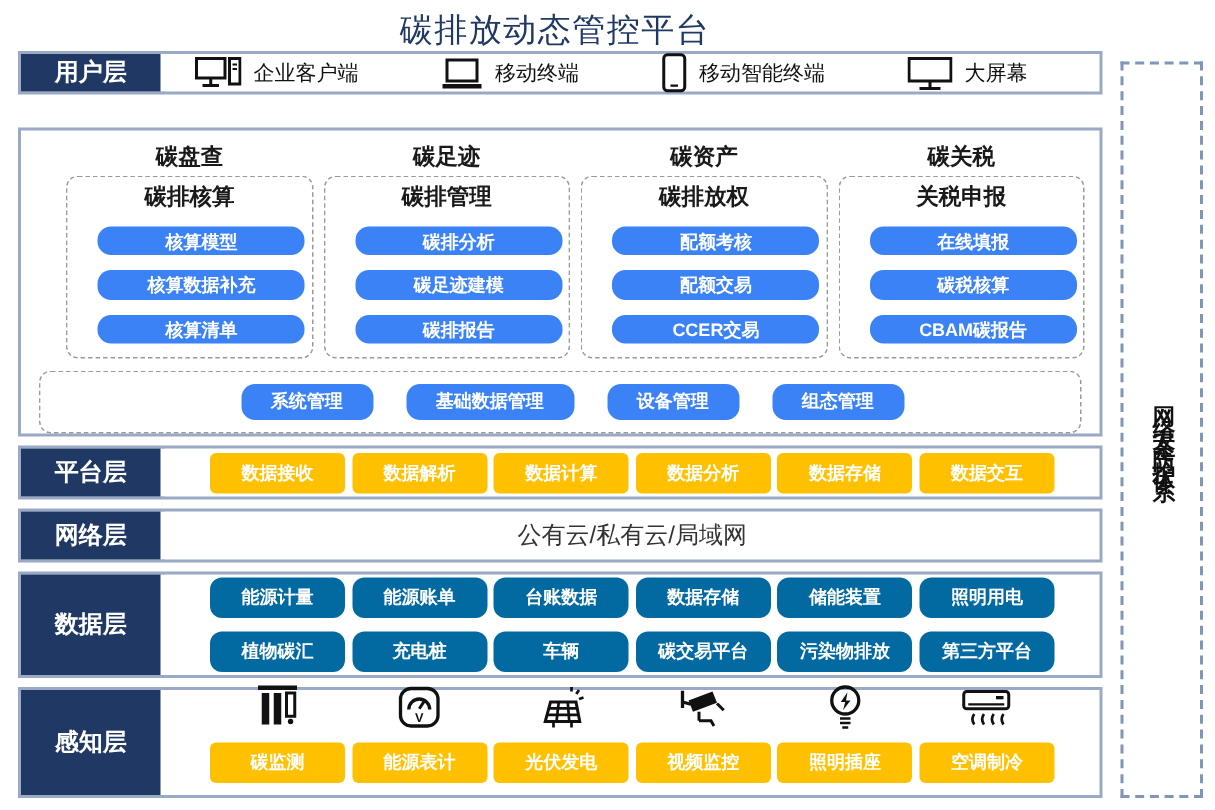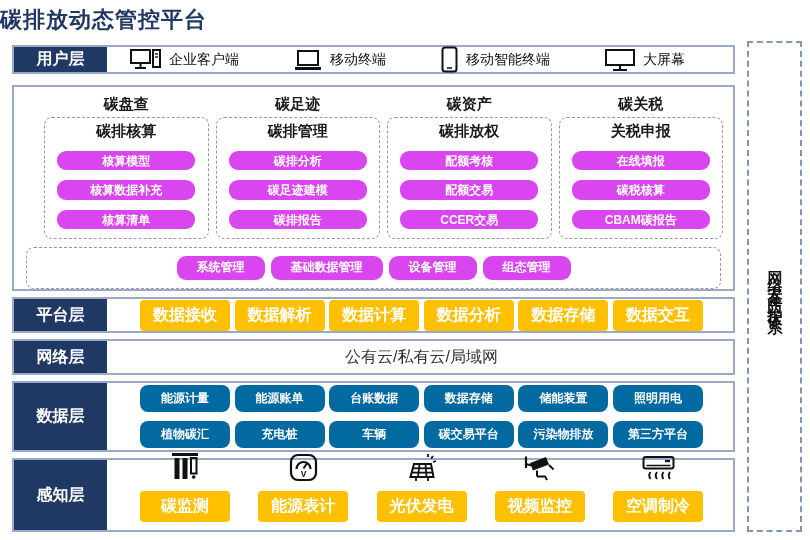--- a/index.html
+++ b/index.html
@@ -1,22 +1,22 @@
 <!DOCTYPE html>
 <html><head>
 <meta charset="utf-8">
 <style>
   html,body{margin:0;padding:0;}
   body{
     width:810px;height:540px;position:relative;overflow:hidden;background:#fff;
     font-family:"Liberation Sans","DejaVu Sans",sans-serif;color:#111;
   }
   .page-title{
-    position:absolute;top:5px;left:0;width:740px;
-    font-size:22px;font-weight:bold;color:#1f3864;letter-spacing:1px;
+    position:absolute;top:5px;left:0;width:740px;text-align:center;
+    font-size:22px;font-weight:normal;color:#1f3864;letter-spacing:1px;
   }
   .layer{
     position:absolute;left:12px;width:723px;box-sizing:border-box;
     border:2px solid #9aaac6;background:#fff;display:flex;
   }
   .layer-label{
     width:93px;flex-shrink:0;background:#1f3864;color:#fff;
     font-weight:bold;font-size:16px;display:flex;align-items:center;justify-content:center;
     border-right:3px solid #fff;
   }
@@ -31,34 +31,34 @@
   .app-content{padding:8px 10px 0 10px;display:flex;flex-direction:column;}
   .app-columns{display:flex;gap:7px;padding-left:20px;}
   .app-col{flex:1;display:flex;flex-direction:column;min-width:0;}
   .app-col-header{text-align:center;font-weight:bold;font-size:15px;color:#1a1a1a;margin-bottom:3px;}
   .app-col-box{
     border:1.5px dashed #9a9a9a;border-radius:8px;padding:4px 6px 9px;
     display:flex;flex-direction:column;align-items:center;gap:10px;height:122px;box-sizing:border-box;
   }
   .app-col-title{font-weight:bold;font-size:15px;color:#1a1a1a;}
   .navy-btn{
-    background:#d946ef;color:#fff;font-size:12px;font-weight:bold;
+    background:#3b82f6;color:#fff;font-size:12px;font-weight:bold;
     border-radius:9px;padding:4px 4px;width:92%;box-sizing:border-box;
-    text-align:center;white-space:nowrap;overflow:hidden;line-height:1.15;
+    text-align:center;white-space:nowrap;overflow:hidden;line-height:1.15;margin-left:16px;
   }
   .common-box{
     margin:8px 2px 0 2px;border:1.5px dashed #9a9a9a;border-radius:8px;height:45px;
     display:flex;align-items:center;justify-content:center;gap:6px;
   }
   .common-box .navy-btn{width:auto;padding:5px 20px;}
 
   
   .row-content{display:flex;align-items:center;justify-content:space-between;padding:0 30px;}
   .yellow-btn{
-    background:#ffc000;color:#fff;font-size:16px;font-weight:bold;
+    background:#ffc000;color:#fff;font-size:12px;font-weight:bold;
     border-radius:4px;padding:5px 0;width:90px;text-align:center;white-space:nowrap;
   }
 
   
   .network-content{display:flex;align-items:center;justify-content:center;font-size:16px;color:#333;}
 
   
   .data-content{display:flex;flex-direction:column;justify-content:center;gap:9px;padding:0 30px;}
   .data-row{display:flex;justify-content:space-between;}
   .data-btn{
@@ -80,21 +80,21 @@
     writing-mode:vertical-rl;text-orientation:upright;
     font-weight:bold;font-size:15px;letter-spacing:7px;color:#111;
   }
   svg{display:block;}
 </style>
 </head>
 <body>
 
 <div class="page-title">碳排放动态管控平台</div>
 
-<div class="layer" style="top:45px;height:29px;font-family:Liberation Mono, monospace;">
+<div class="layer" style="top:34px;height:29px;font-family:Liberation Mono, monospace;">
   <div class="layer-label">用户层</div>
   <div class="layer-content user-content">
     <div class="user-item">
       <span class="uicon">
         <svg width="31" height="23" viewBox="0 0 31 23" fill="none" stroke="#111" stroke-width="2">
           <rect x="1" y="2" width="19" height="13"></rect>
             <line x1="10.5" y1="15" x2="10.5" y2="19"></line>
           <line x1="5" y1="20" x2="16" y2="20"></line>
             <rect x="23" y="2" width="7" height="17"></rect>
           <line x1="25" y1="6" x2="28" y2="6" stroke-width="1.4"></line>
@@ -284,20 +284,32 @@
           <line x1="26" y1="10" x2="30.5" y2="14.5" stroke-width="2"></line>
           <line x1="3" y1="1.5" x2="3" y2="13" stroke-width="2.2"></line>
           <line x1="3" y1="9" x2="8.5" y2="10.5" stroke-width="2"></line>
           <line x1="14" y1="15.5" x2="14" y2="21.5" stroke-width="2"></line>
           <path d="M14 21.5 L22 21.5 L24 25" stroke-width="2"></path>
         </svg>
       </span>
       <div class="yellow-btn">视频监控</div>
     </div>
 
+    <div class="perc-cell">
+      <span class="perc-icon">
+        <svg width="23" height="30" viewBox="0 0 23 30" fill="none" stroke="#111">
+          <circle cx="11.5" cy="11" r="9" stroke-width="2.2"></circle>
+          <path d="M13 5.5 L8.5 12 L11.5 12 L10 17.5 L15 11 L12 11 Z" fill="#111" stroke="none"></path>
+          <line x1="8" y1="23" x2="15" y2="23" stroke-width="1.8"></line>
+          <line x1="8" y1="26" x2="15" y2="26" stroke-width="1.8"></line>
+          <line x1="9.5" y1="29" x2="13.5" y2="29" stroke-width="1.8"></line>
+        </svg>
+      </span>
+      <div class="yellow-btn">照明插座</div>
+    </div>
 
     <div class="perc-cell">
       <span class="perc-icon">
         <svg width="33" height="28" viewBox="0 0 33 28" fill="none" stroke="#111">
           <rect x="1.5" y="3" width="30" height="11.5" rx="2" stroke-width="2"></rect>
           <line x1="4.5" y1="11.5" x2="28.5" y2="11.5" stroke-width="1.5"></line>
           <rect x="23" y="6" width="5" height="2.2" fill="#111" stroke="none"></rect>
           <path d="M8.5 18 q-2.5 3.5 0 7" stroke-width="1.8"></path>
           <path d="M15 18 q-2.5 3.5 0 7" stroke-width="1.8"></path>
           <path d="M21.5 18 q-2.5 3.5 0 7" stroke-width="1.8"></path>

